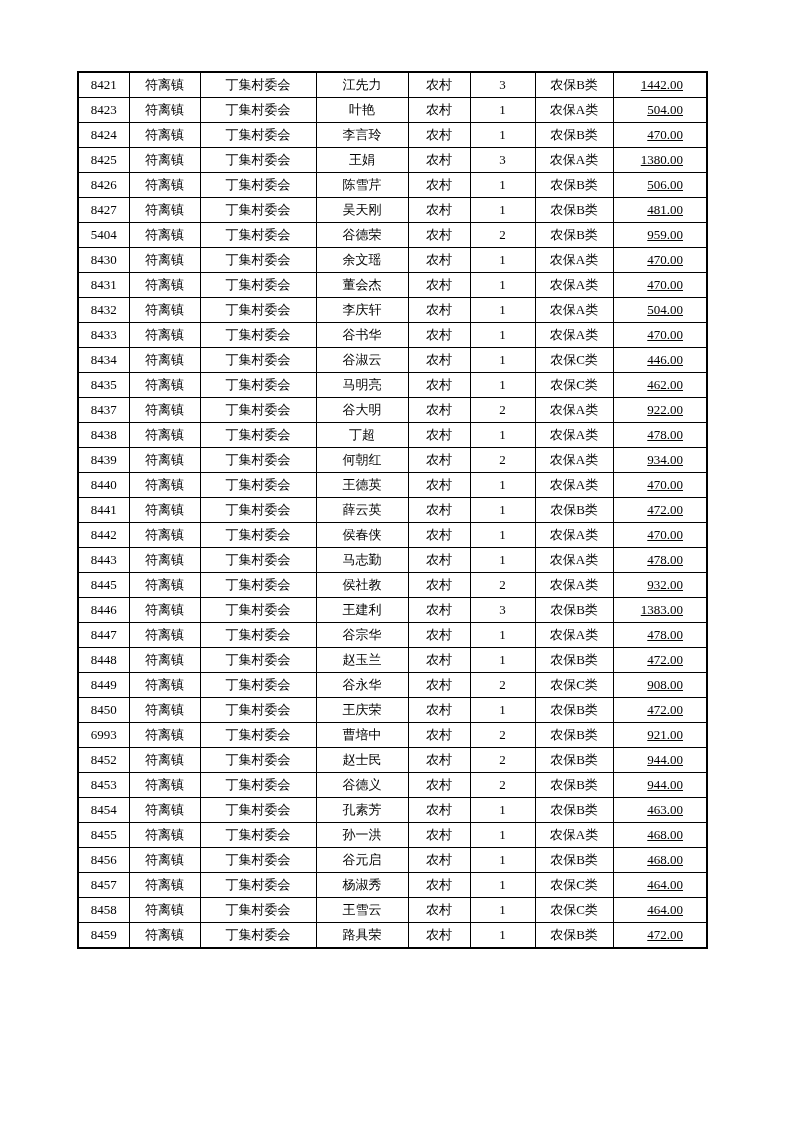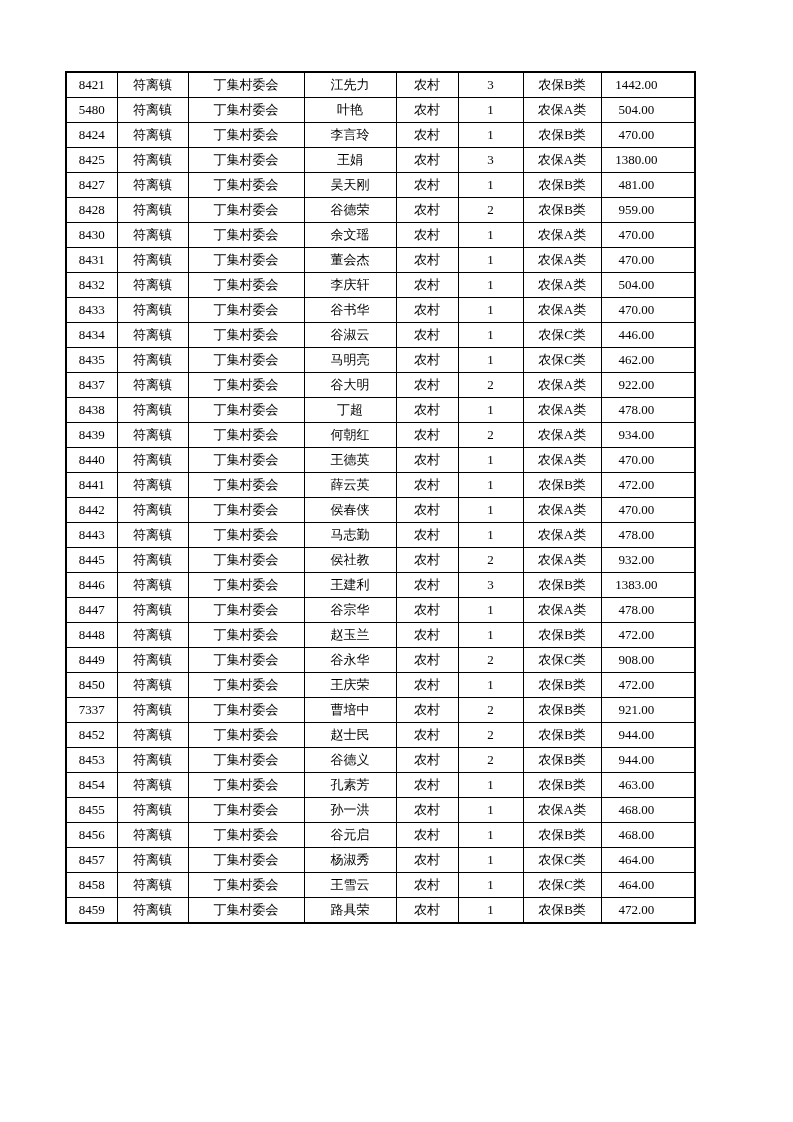--- a/index.html
+++ b/index.html
@@ -11,42 +11,43 @@
     position: relative;
     width: 793px;
     height: 1122px;
     background: #ffffff;
     overflow: hidden;
     font-family: "Liberation Serif", "DejaVu Serif", serif;
     color: #000000;
   }
   .data-table {
     position: absolute;
-    left: 65px;
+    left: 77px;
     top: 71px;
     width: 629px;
     border-collapse: collapse;
     table-layout: fixed;
     border: 2px solid #000000;
     padding-left: 16px;
   }
   .data-table td {
     border: 1px solid #000000;
     height: 24px;
     padding: 0;
     text-align: center;
     vertical-align: middle;
     font-size: 13px;
     line-height: 24px;
     white-space: nowrap;
     overflow: hidden;
   }
   .data-table td.col-amount {
-    text-align: center;
+    text-align: right;
     padding-right: 23px;
+    text-decoration: underline;
   }
   col.col-seq       { width: 51px; }
   col.col-town      { width: 71px; }
   col.col-village   { width: 116px; }
   col.col-name      { width: 92px; }
   col.col-residence { width: 62px; }
   col.col-count     { width: 65px; }
   col.col-type      { width: 78px; }
   col.col-amount    { width: 94px; }
 </style>
@@ -70,21 +71,21 @@
           <td class="col-seq">8421</td>
           <td class="col-town">符离镇</td>
           <td class="col-village">丁集村委会</td>
           <td class="col-name">江先力</td>
           <td class="col-residence">农村</td>
           <td class="col-count">3</td>
           <td class="col-type">农保B类</td>
           <td class="col-amount">1442.00</td>
         </tr>
         <tr>
-          <td class="col-seq">5480</td>
+          <td class="col-seq">8423</td>
           <td class="col-town">符离镇</td>
           <td class="col-village">丁集村委会</td>
           <td class="col-name">叶艳</td>
           <td class="col-residence">农村</td>
           <td class="col-count">1</td>
           <td class="col-type">农保A类</td>
           <td class="col-amount">504.00</td>
         </tr>
         <tr>
           <td class="col-seq">8424</td>
@@ -100,31 +101,41 @@
           <td class="col-seq">8425</td>
           <td class="col-town">符离镇</td>
           <td class="col-village">丁集村委会</td>
           <td class="col-name">王娟</td>
           <td class="col-residence">农村</td>
           <td class="col-count">3</td>
           <td class="col-type">农保A类</td>
           <td class="col-amount">1380.00</td>
         </tr>
         <tr>
+          <td class="col-seq">8426</td>
+          <td class="col-town">符离镇</td>
+          <td class="col-village">丁集村委会</td>
+          <td class="col-name">陈雪芹</td>
+          <td class="col-residence">农村</td>
+          <td class="col-count">1</td>
+          <td class="col-type">农保B类</td>
+          <td class="col-amount">506.00</td>
+        </tr>
+        <tr>
           <td class="col-seq">8427</td>
           <td class="col-town">符离镇</td>
           <td class="col-village">丁集村委会</td>
           <td class="col-name">吴天刚</td>
           <td class="col-residence">农村</td>
           <td class="col-count">1</td>
           <td class="col-type">农保B类</td>
           <td class="col-amount">481.00</td>
         </tr>
         <tr>
-          <td class="col-seq">8428</td>
+          <td class="col-seq">5404</td>
           <td class="col-town">符离镇</td>
           <td class="col-village">丁集村委会</td>
           <td class="col-name">谷德荣</td>
           <td class="col-residence">农村</td>
           <td class="col-count">2</td>
           <td class="col-type">农保B类</td>
           <td class="col-amount">959.00</td>
         </tr>
         <tr>
           <td class="col-seq">8430</td>
@@ -310,21 +321,21 @@
           <td class="col-seq">8450</td>
           <td class="col-town">符离镇</td>
           <td class="col-village">丁集村委会</td>
           <td class="col-name">王庆荣</td>
           <td class="col-residence">农村</td>
           <td class="col-count">1</td>
           <td class="col-type">农保B类</td>
           <td class="col-amount">472.00</td>
         </tr>
         <tr>
-          <td class="col-seq">7337</td>
+          <td class="col-seq">6993</td>
           <td class="col-town">符离镇</td>
           <td class="col-village">丁集村委会</td>
           <td class="col-name">曹培中</td>
           <td class="col-residence">农村</td>
           <td class="col-count">2</td>
           <td class="col-type">农保B类</td>
           <td class="col-amount">921.00</td>
         </tr>
         <tr>
           <td class="col-seq">8452</td>

